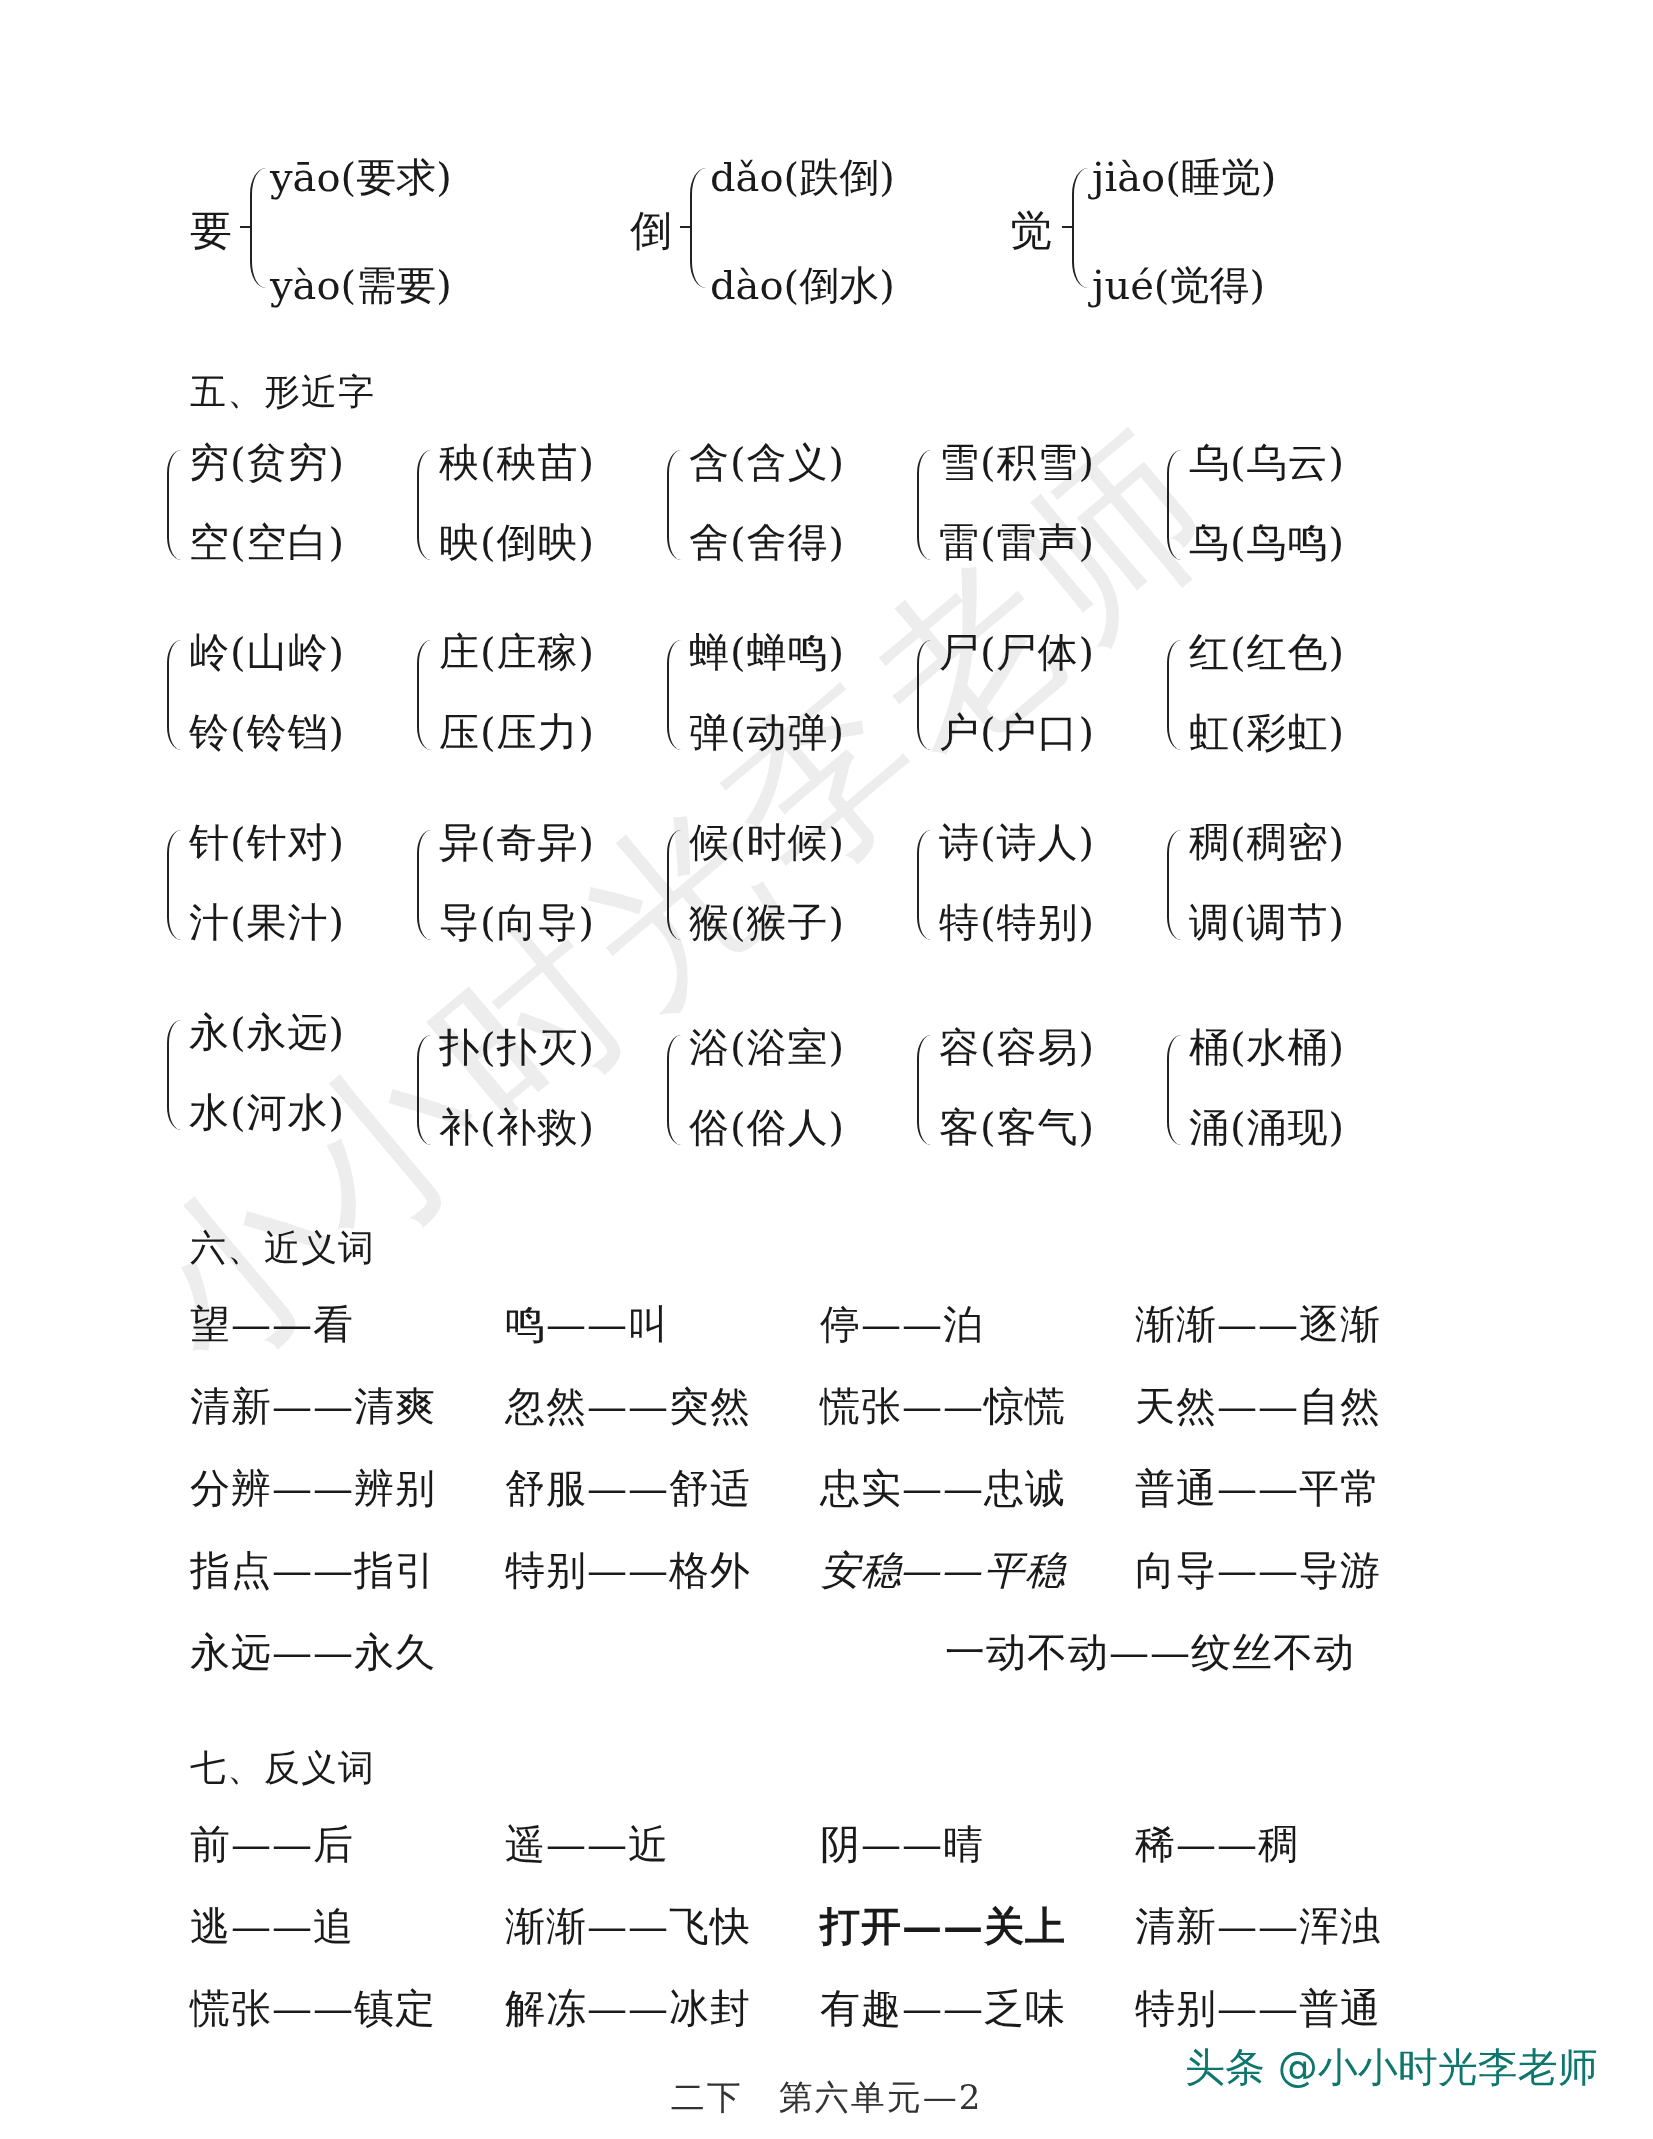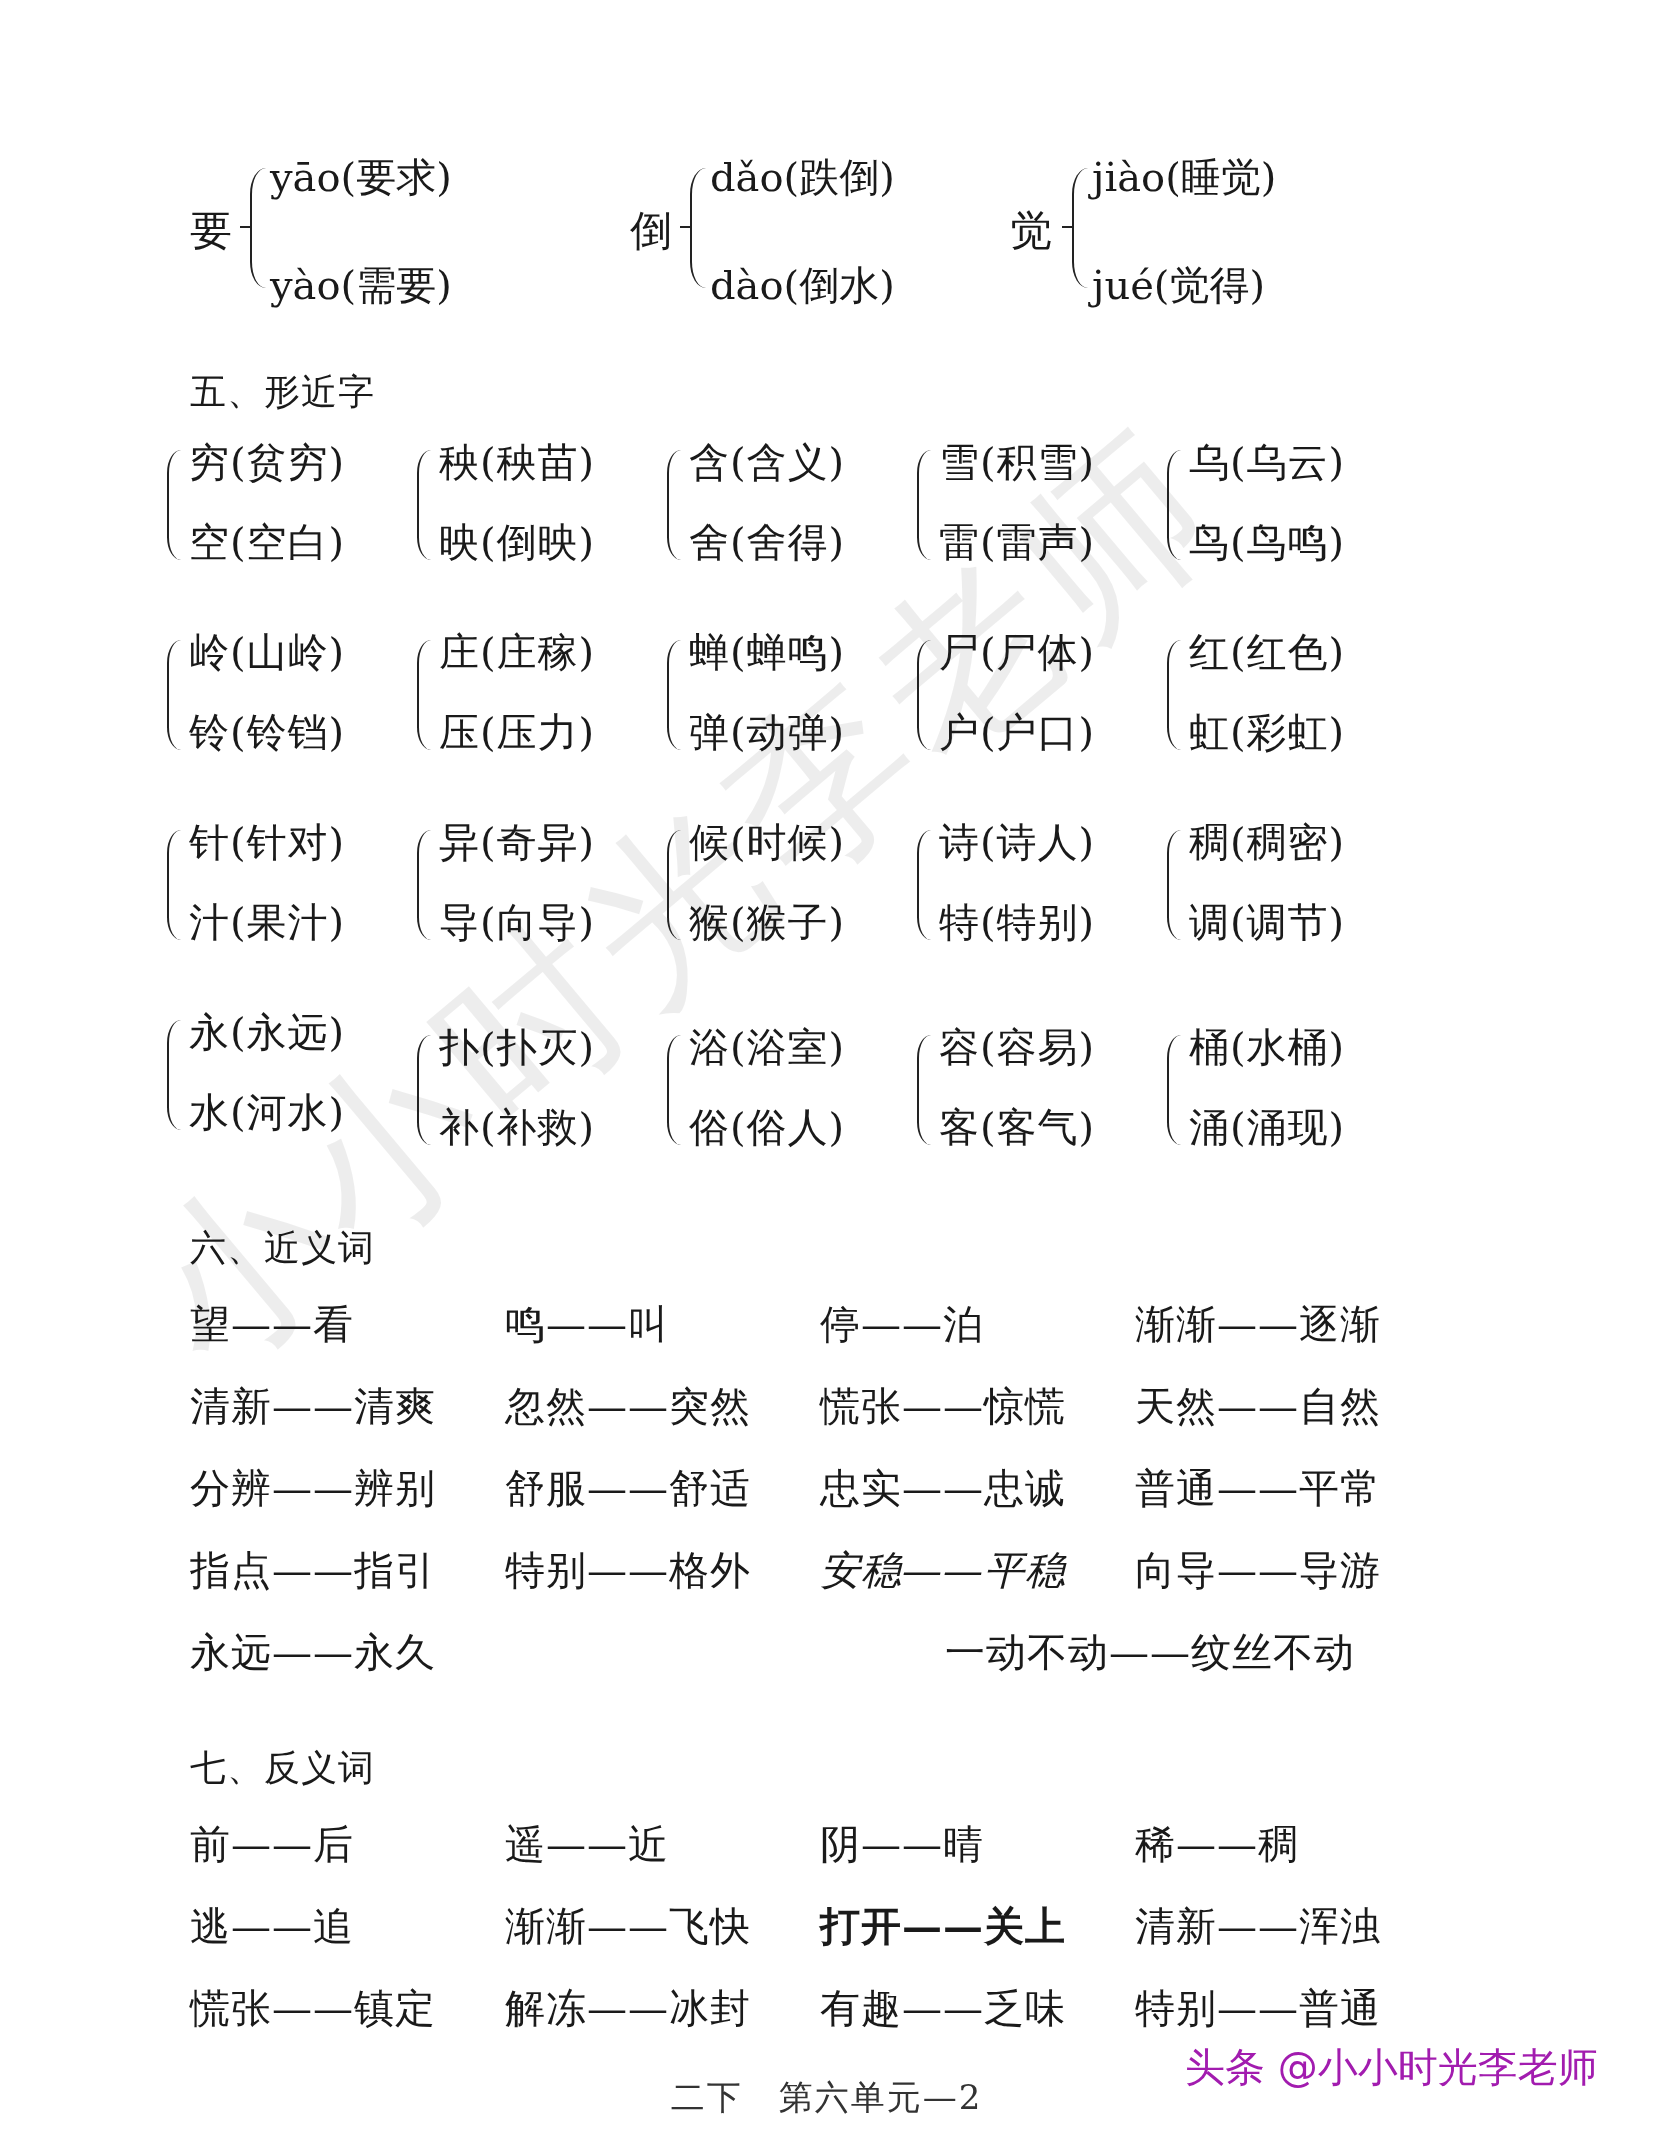--- a/index.html
+++ b/index.html
@@ -11,21 +11,21 @@
   .poly-brace { position:absolute; width:16px; border-left:2px solid #222; border-top-left-radius:16px 26px; border-bottom-left-radius:16px 26px; }
   .section-title { position:absolute; font-size:36px; line-height:40px; font-family:"DejaVu Serif",serif; letter-spacing:1px; }
   .grp { position:absolute; width:240px; height:130px; }
   .grp .bar { position:absolute; left:2px; top:10px; width:12px; height:110px; }
   .grp .line { position:absolute; left:24px; font-size:40px; line-height:44px; white-space:nowrap; letter-spacing:1px; }
   .grp .l1 { top:0; }
   .grp .l2 { top:80px; }
   .pair-row { position:absolute; left:190px; width:1300px; height:50px; }
   .pair { position:absolute; font-size:40px; line-height:48px; white-space:nowrap; letter-spacing:1px; }
   .footer { position:absolute; left:0; width:1653px; top:2075px; text-align:center; font-size:34px; color:#333; letter-spacing:2px; }
-  .brand { position:absolute; left:1185px; top:2040px; font-family:"DejaVu Sans","Liberation Sans",sans-serif; font-size:40px; color:#a21caf; white-space:nowrap;
+  .brand { position:absolute; left:1185px; top:2040px; font-family:"DejaVu Sans","Liberation Sans",sans-serif; font-size:40px; color:#0f766e; white-space:nowrap;
            text-shadow: 0 0 3px #fff, 0 0 3px #fff; }
   .watermark { position:absolute; left:250px; top:1180px; font-size:180px; color:rgba(0,0,0,0.07);
                transform:rotate(-40deg); transform-origin:left bottom; white-space:nowrap; letter-spacing:10px;
                font-family:"DejaVu Serif",serif; pointer-events:none; }
 </style>
 </head>
 <body>
 
 <div class="watermark">小小时光李老师</div>
 

